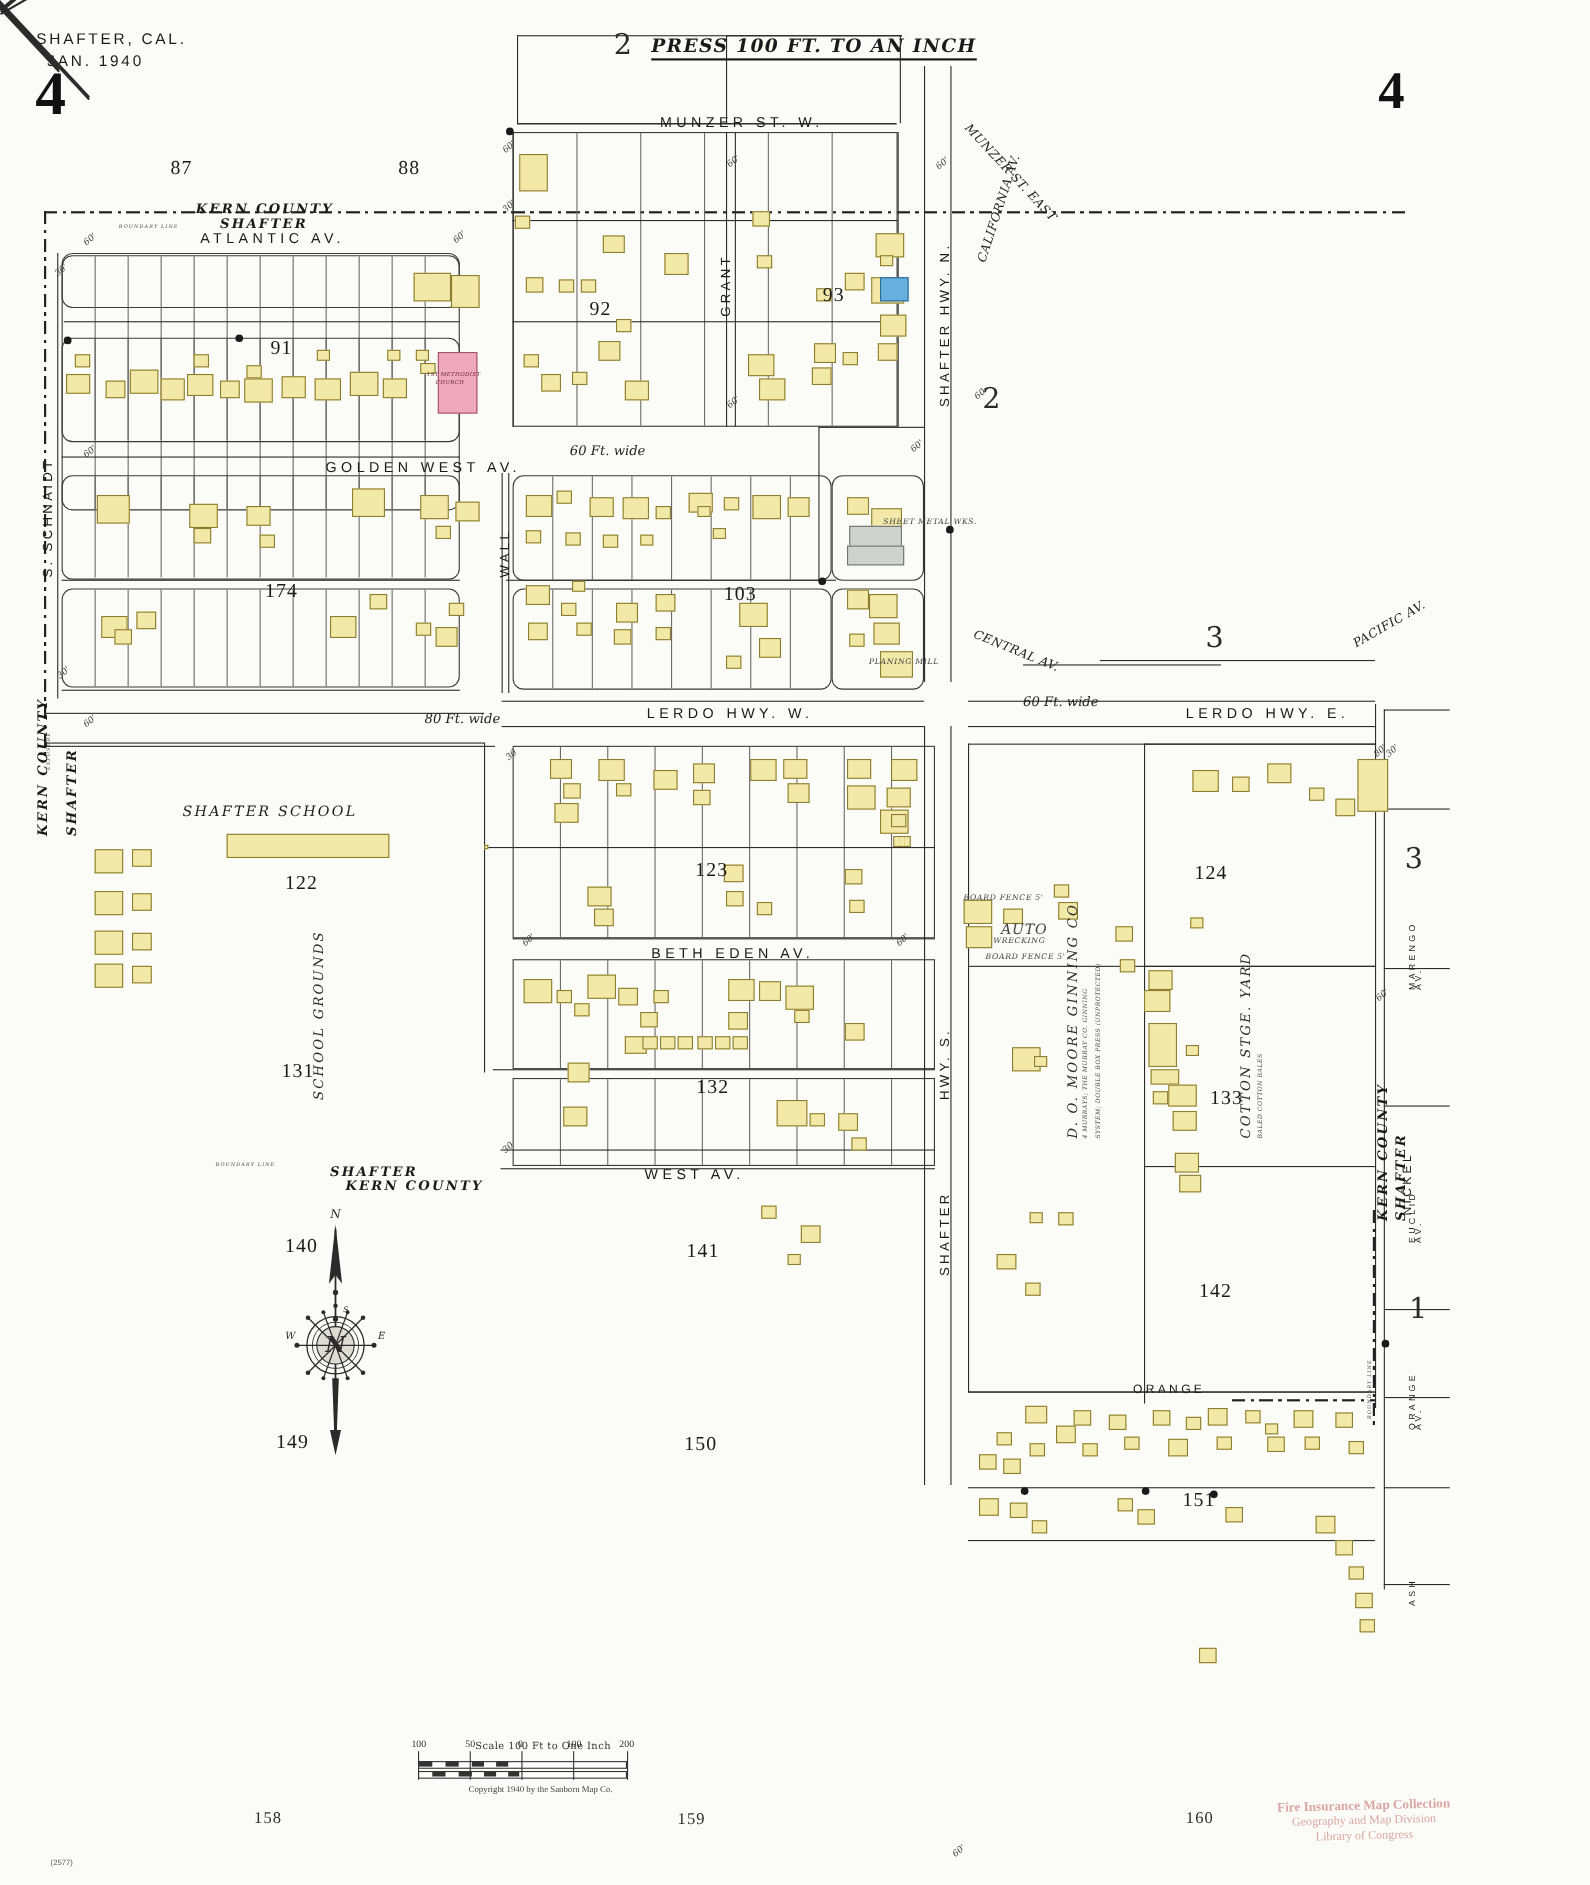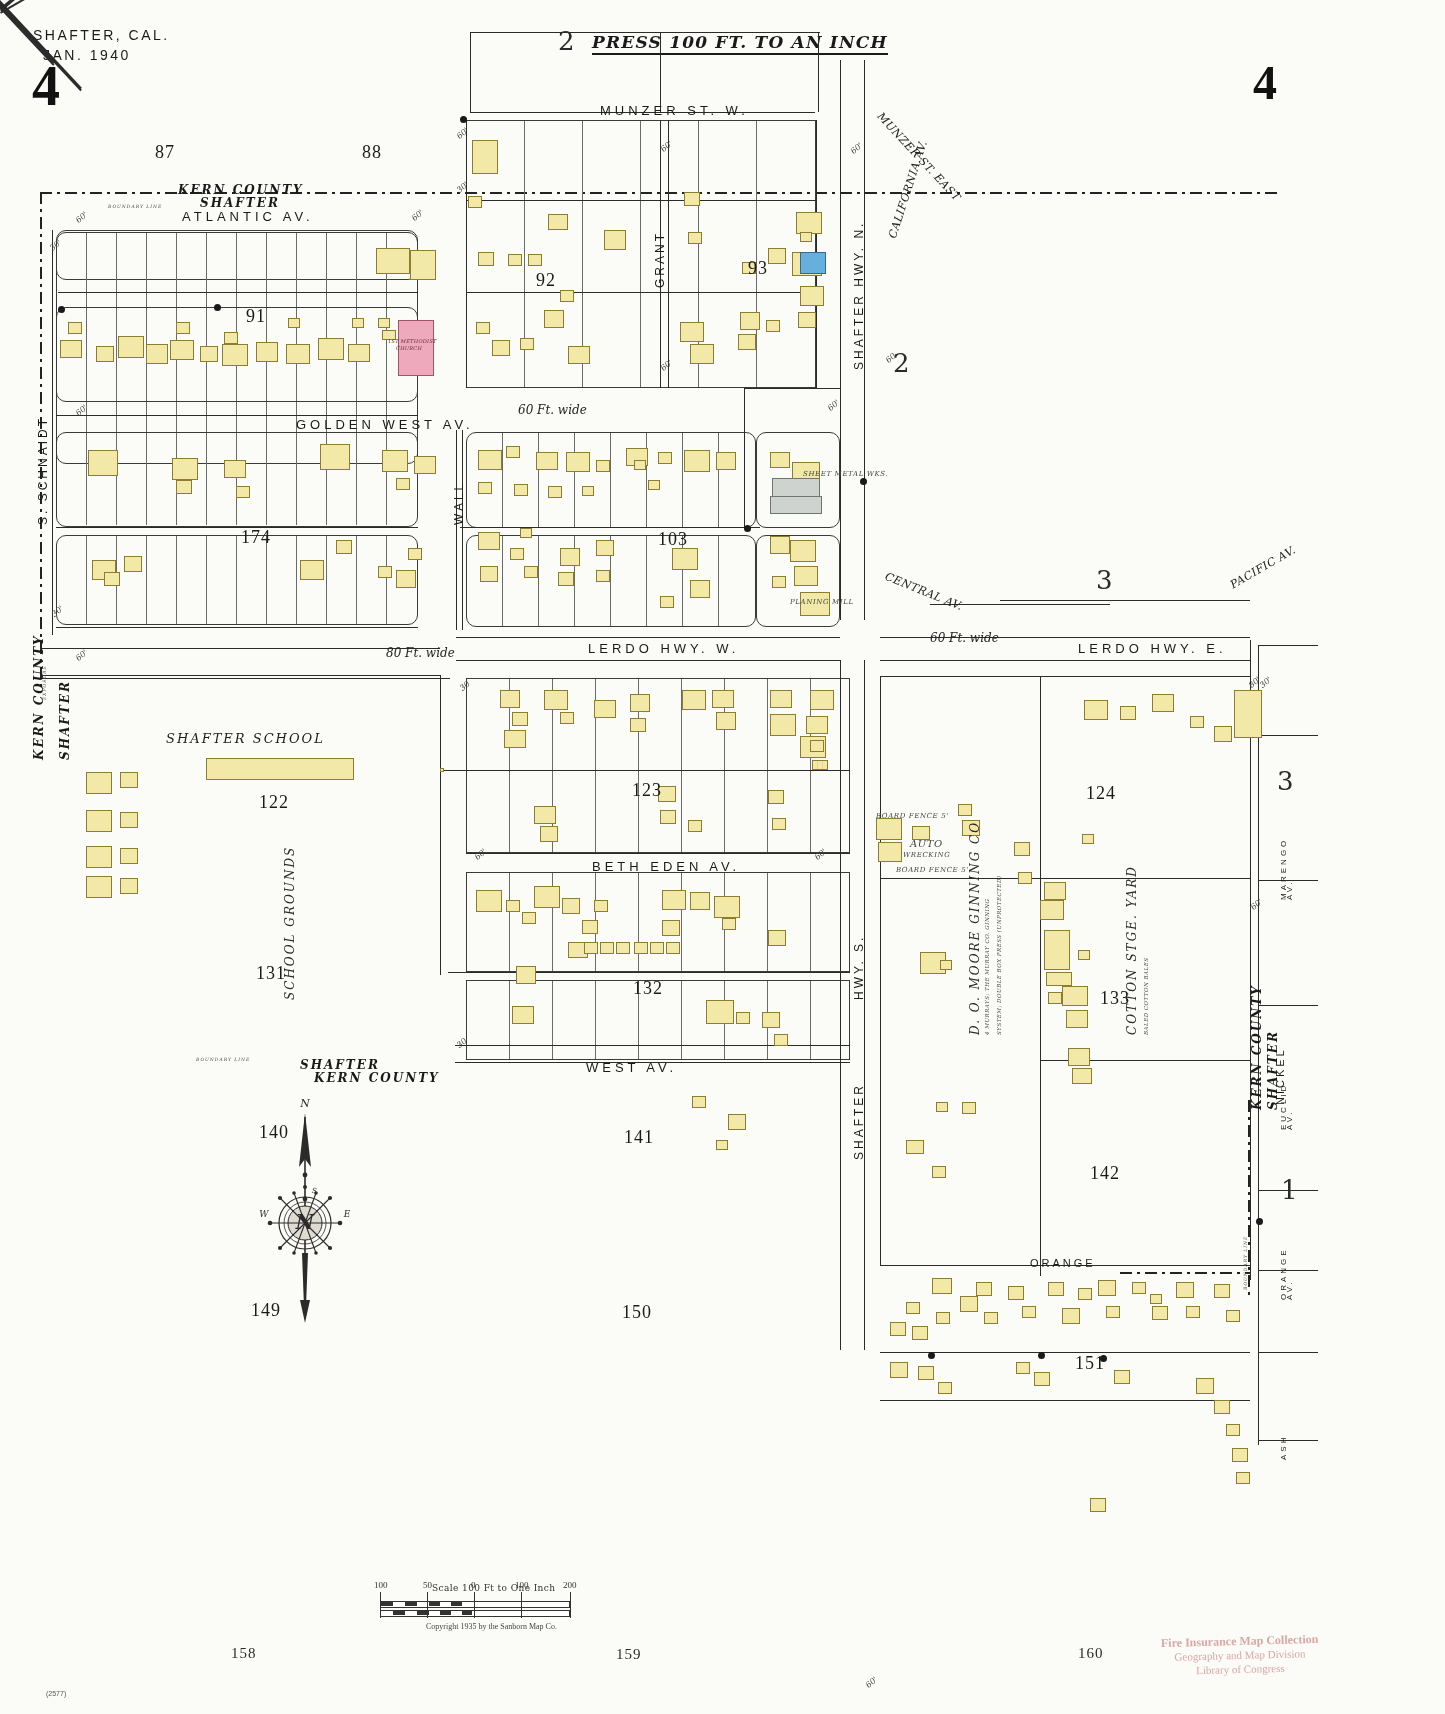--- a/index.html
+++ b/index.html
@@ -633,21 +633,21 @@
       <div class="t pagenum" style="left:1078px;top:1645px;">160</div>
     </div>
   <div id="feature-labels">
       <div class="t" style="left:166px;top:731px;font-family:'DejaVu Serif',serif;font-style:italic;font-size:13px;letter-spacing:2px;color:#1d1d1d;">SHAFTER   SCHOOL</div>
       <div class="t" style="left:283px;top:1000px;transform-origin:0 0;transform:rotate(-90deg);font-family:'DejaVu Serif',serif;font-style:italic;font-size:12px;letter-spacing:2px;color:#2a2a2a;">SCHOOL  GROUNDS</div>
       <div class="t" style="left:388px;top:338px;font-family:'DejaVu Serif',serif;font-style:italic;font-size:5px;color:#6b2a3e;letter-spacing:.3px;">1ST METHODIST</div>
       <div class="t" style="left:396px;top:345px;font-family:'DejaVu Serif',serif;font-style:italic;font-size:5px;color:#6b2a3e;letter-spacing:.3px;">CHURCH</div>
       <div class="t" style="left:968px;top:1035px;transform-origin:0 0;transform:rotate(-90deg);font-family:'DejaVu Serif',serif;font-style:italic;font-size:12px;letter-spacing:2px;color:#2a2a2a;">D. O. MOORE  GINNING  CO</div>
       <div class="t" style="left:984px;top:1035px;transform-origin:0 0;transform:rotate(-90deg);font-family:'DejaVu Serif',serif;font-style:italic;font-size:5.5px;letter-spacing:.5px;color:#4a4a4a;">4 MURRAYS; THE MURRAY CO. GINNING</div>
       <div class="t" style="left:996px;top:1035px;transform-origin:0 0;transform:rotate(-90deg);font-family:'DejaVu Serif',serif;font-style:italic;font-size:5.5px;letter-spacing:.5px;color:#4a4a4a;">SYSTEM; DOUBLE BOX PRESS (UNPROTECTED)</div>
-      <div class="t" style="left:910px;top:838px;font-family:'DejaVu Serif',serif;font-style:italic;font-size:10px;color:#444;letter-spacing:.6px;">AUTO</div>
+      <div class="t" style="left:910px;top:838px;font-family:'DejaVu Serif',serif;font-style:italic;font-size:13px;color:#444;letter-spacing:.6px;">AUTO</div>
       <div class="t" style="left:903px;top:851px;font-family:'DejaVu Serif',serif;font-style:italic;font-size:7px;color:#444;letter-spacing:.6px;">WRECKING</div>
       <div class="t" style="left:876px;top:812px;font-family:'DejaVu Serif',serif;font-style:italic;font-size:7px;color:#444;letter-spacing:.6px;">BOARD  FENCE  5'</div>
       <div class="t" style="left:896px;top:866px;font-family:'DejaVu Serif',serif;font-style:italic;font-size:7px;color:#444;letter-spacing:.6px;">BOARD  FENCE  5'</div>
       <div class="t" style="left:1125px;top:1035px;transform-origin:0 0;transform:rotate(-90deg);font-family:'DejaVu Serif',serif;font-style:italic;font-size:12px;letter-spacing:2px;color:#2a2a2a;">COTTON  STGE.  YARD</div>
       <div class="t" style="left:1143px;top:1035px;transform-origin:0 0;transform:rotate(-90deg);font-family:'DejaVu Serif',serif;font-style:italic;font-size:5.5px;letter-spacing:.5px;color:#4a4a4a;">BALED  COTTON  BALES</div>
       <div class="t" style="left:803px;top:470px;font-family:'DejaVu Serif',serif;font-style:italic;font-size:7px;color:#444;letter-spacing:.6px;">SHEET METAL WKS.</div>
       <div class="t" style="left:790px;top:598px;font-family:'DejaVu Serif',serif;font-style:italic;font-size:7px;color:#444;letter-spacing:.6px;">PLANING MILL</div>
     </div>
   <div id="width-labels">
       <div class="t width-it" style="left:518px;top:403px;">60 Ft. wide</div>
@@ -836,21 +836,21 @@
     <div class="sb-tick" style="left:380px;top:1592px;height:26px;"></div>
     <div class="sb-tick" style="left:427px;top:1592px;height:26px;"></div>
     <div class="sb-tick" style="left:474px;top:1592px;height:26px;"></div>
     <div class="sb-tick" style="left:521px;top:1592px;height:26px;"></div>
     <div class="sb-tick" style="left:570px;top:1592px;height:26px;"></div>
     <div class="sb-lab" style="left:374px;top:1580px;">100</div>
     <div class="sb-lab" style="left:423px;top:1580px;">50</div>
     <div class="sb-lab" style="left:471px;top:1580px;">0</div>
     <div class="sb-lab" style="left:515px;top:1580px;">100</div>
     <div class="sb-lab" style="left:563px;top:1580px;">200</div>
-    <div class="copyr" style="left:426px;top:1622px;">Copyright 1935 by the Sanborn Map Co.</div>
+    <div class="copyr" style="left:426px;top:1622px;">Copyright 1940 by the Sanborn Map Co.</div>
   </div>
 
   <div id="loc-stamp" style="left:1145px;top:1634px;width:190px;transform:rotate(-1.5deg);">
     <div class="l1">Fire Insurance Map Collection</div>
     <div>Geography and Map Division</div>
     <div>Library of Congress</div>
   </div>
 
 </div>
 

